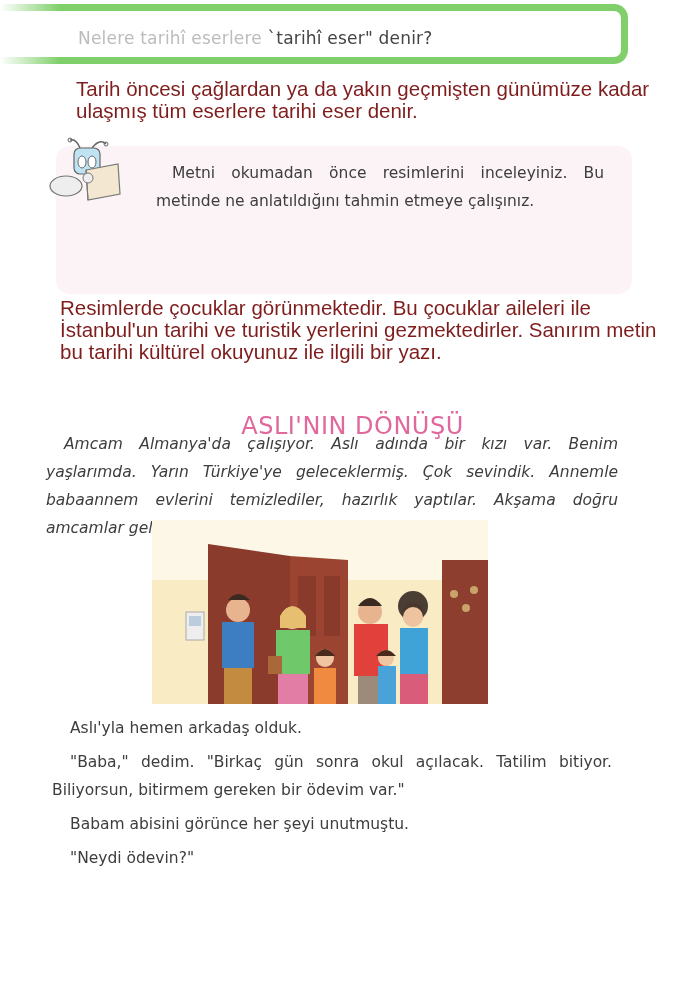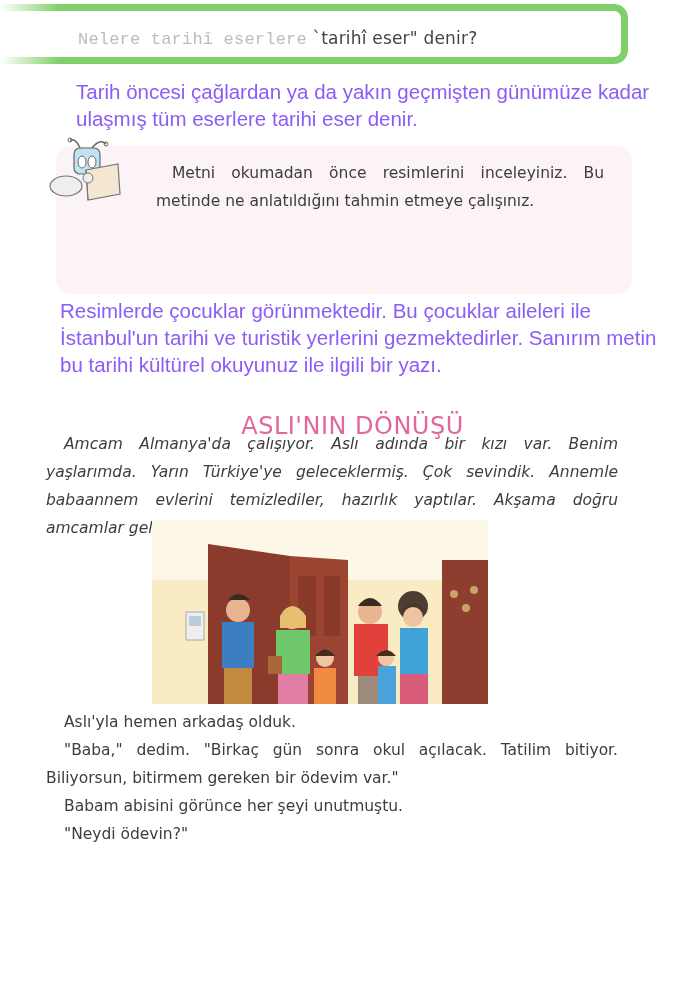--- a/index.html
+++ b/index.html
@@ -23,25 +23,25 @@
     }
     .question-box::after {
       content: ""; position: absolute; left: -30px; bottom: -7px; width: 60px; height: 7px;
       background: linear-gradient(to right, rgba(255,255,255,1), #7fcf6a);
     }
     .question-text {
       position: absolute; left: 48px; top: 17px;
       font-size: 17px; color: #444; letter-spacing: 0.2px;
       font-family: "DejaVu Sans", sans-serif;
     }
-    .question-text .faded { color: #bcbcbc; font-family: Liberation Mono, monospace; }
+    .question-text .faded { color: #bcbcbc; }
     .answer {
       position: absolute; left: 76px;
       font-family: "Liberation Sans", sans-serif;
-      color: #8b5cf6; font-size: 20.5px; line-height: 27px;
+      color: #7f1d1d; font-size: 20.5px; line-height: 22px;
     }
     .answer-1 { top: 78px; width: 580px; }
     .answer-2 { top: 297px; left: 60px; width: 600px; }
     .instr-box {
       position: absolute; left: 56px; top: 146px; width: 576px; height: 148px;
       background: #fbf3f6; border-radius: 14px;
     }
     .mascot { position: absolute; left: 40px; top: 134px; width: 90px; height: 80px; }
     .instr-text {
       position: absolute; left: 145px; top: 148px; width: 470px;
@@ -60,21 +60,21 @@
     .story-intro p { margin: 0; text-indent: 18px; }
     .illustration {
       position: absolute; left: 152px; top: 520px; width: 336px; height: 184px;
       background: linear-gradient(180deg, #fdf6e6 0%, #f9e8b8 100%);
       overflow: hidden;
     }
     .story-body {
       position: absolute; left: 46px; top: 708px; width: 572px;
       font-size: 15.5px; line-height: 28px; color: #3d3d3d; text-align: justify;
     }
-    .story-body p { margin: 0; text-indent: 18px; }
+    .story-body p { margin: 6px; text-indent: 18px; }
   </style>
 </head>
 <body>
 
 <div class="question-box">
   <div class="question-text">
     <span class="faded">Nelere tarihî eserlere</span>
     <span>`tarihî eser" denir?</span>
   </div>
 </div>

